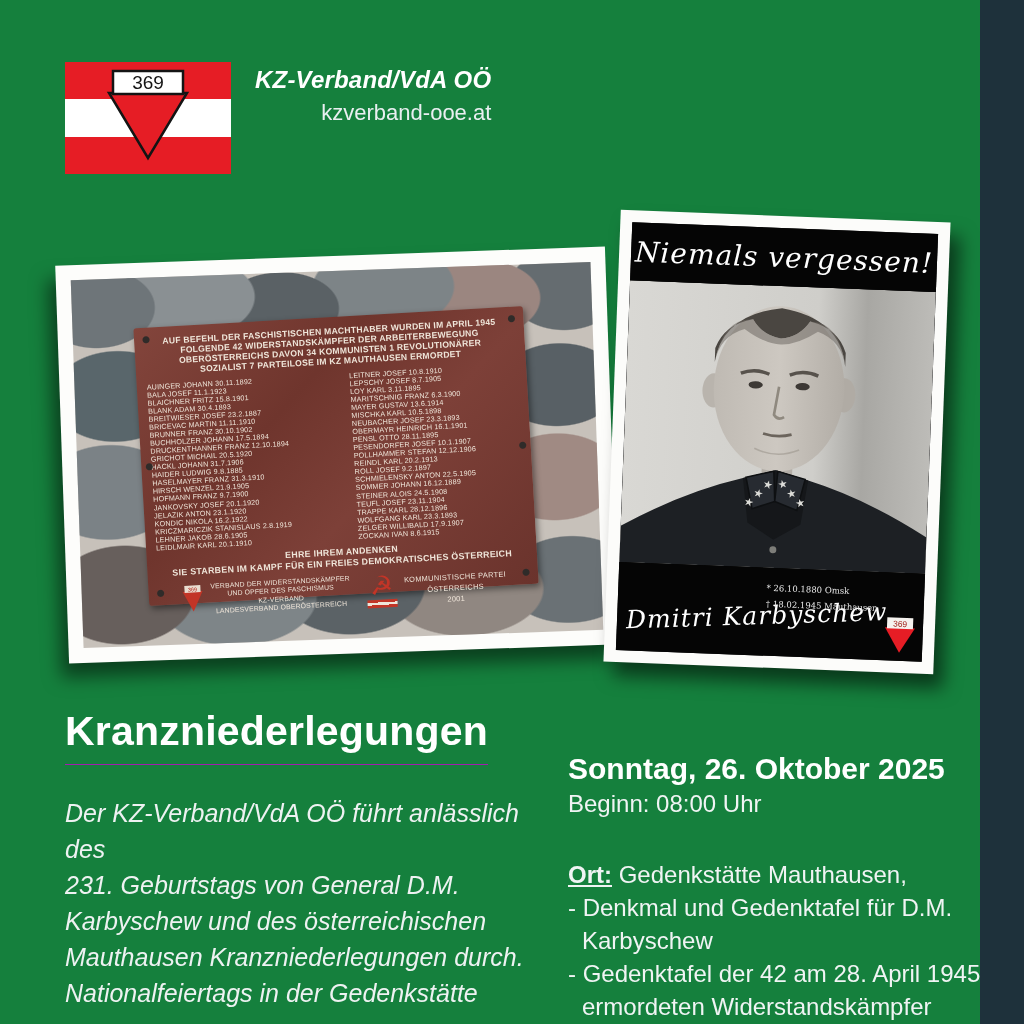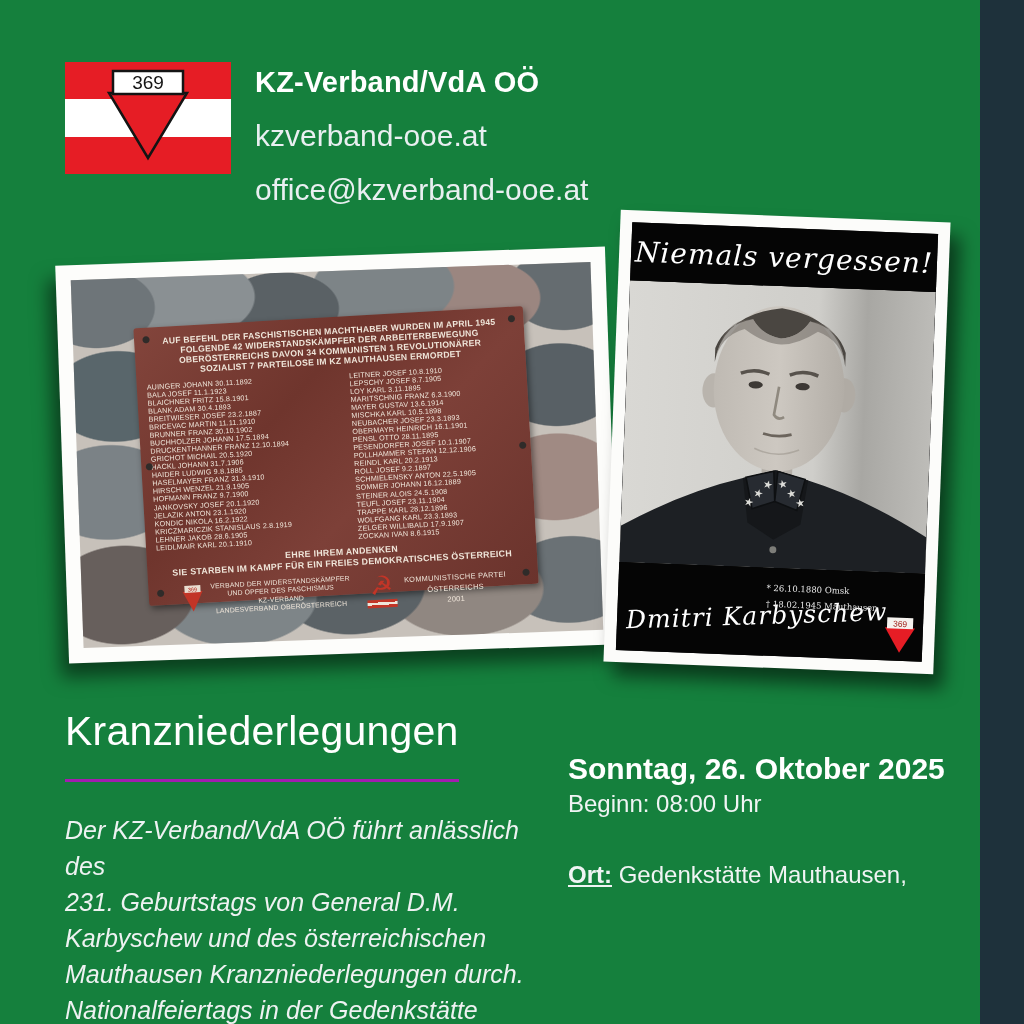--- a/index.html
+++ b/index.html
@@ -3,22 +3,22 @@
 <meta charset="utf-8">
 <style>
   html,body{margin:0;padding:0;background:#1e313b;}
   .page{position:relative;width:980px;height:1024px;background:#15803d;overflow:hidden;
         font-family:"Liberation Sans",sans-serif;color:#f0f4f4;}
 
   
   .top-header{position:absolute;left:65px;top:62px;display:flex;gap:24px;align-items:flex-start;}
   .logo-svg{display:block;}
   .org-block{padding-top:4px;}
-  .org-name{font-size:29px;font-weight:bold;color:#ffffff;letter-spacing:.2px;}
-  .org-line{font-size:30px;color:#e9eff1;margin-top:20px;}
+  .org-name{font-size:24px;font-weight:bold;color:#ffffff;letter-spacing:.2px;font-style:italic;}
+  .org-line{font-size:22px;color:#e9eff1;margin-top:6px;text-align:right;}
 
   
   .photo-left{position:absolute;left:62px;top:256px;width:550px;height:398px;background:#fdfdfb;
               padding:15px;box-sizing:border-box;transform:rotate(-2deg);
               box-shadow:-8px 14px 18px rgba(0,0,0,.5);z-index:2;}
   .wall{position:relative;width:520px;height:368px;overflow:hidden;background-color:#c7c1ba;
     background-image:
       radial-gradient(58px 40px at 5% 8%,#6e7579 0 97%,transparent 100%),
       radial-gradient(70px 42px at 22% 6%,#8a9093 0 97%,transparent 100%),
       radial-gradient(60px 38px at 40% 10%,#5a6165 0 97%,transparent 100%),
@@ -80,22 +80,22 @@
   .poster-photo svg{display:block;width:100%;height:100%;}
   .poster-band{height:88px;background:#050505;position:relative;}
   .poster-name{position:absolute;left:10px;bottom:16px;font-size:25px;letter-spacing:1px;
                transform:rotate(-4deg);transform-origin:left bottom;white-space:nowrap;}
   .poster-dates{position:absolute;right:46px;top:12px;font-family:"DejaVu Serif","Liberation Serif",serif;
                 font-size:8.5px;line-height:1.9;color:#e8e8e8;text-align:left;white-space:nowrap;}
   .poster-badge{position:absolute;right:6px;bottom:6px;}
 
   
   .announce{position:absolute;left:65px;top:708px;width:462px;}
-  .announce-title{font-size:41px;font-weight:normal;color:#ffffff;display:inline-block;
-                  border-bottom:3px solid #a21caf;padding-bottom:24px;letter-spacing:.2px;}
+  .announce-title{font-size:41px;font-weight:bold;color:#ffffff;display:inline-block;
+                  border-bottom:1px solid #a21caf;padding-bottom:9px;letter-spacing:.2px;}
   .announce-body{margin-top:30px;font-style:italic;font-size:25px;line-height:1.44;color:#eef2f2;}
 
   
   .event{position:absolute;left:568px;top:752px;width:444px;}
   .event-date{font-size:30px;font-weight:bold;color:#ffffff;}
   .event-time{font-size:24px;margin-top:4px;}
   .event-loc{margin-top:40px;font-size:24px;line-height:1.38;}
   .event-loc b{font-weight:bold;text-decoration:underline;}
   .bullets{font-size:24px;line-height:1.38;}
   .bullet{padding-left:14px;text-indent:-14px;}
@@ -109,21 +109,20 @@
     <svg class="logo-svg" width="166" height="112" viewBox="0 0 166 112">
       <rect x="0" y="0" width="166" height="112" fill="#e61d25"></rect>
       <rect x="0" y="37" width="166" height="38" fill="#ffffff"></rect>
       <polygon points="44,31 122,31 83,96" fill="#e61d25" stroke="#141414" stroke-width="2.5"></polygon>
       <rect x="48" y="9" width="70" height="23" fill="#ffffff" stroke="#141414" stroke-width="2.5"></rect>
       <text x="83" y="27" text-anchor="middle" font-family="Liberation Sans, sans-serif" font-size="19" fill="#141414">369</text>
     </svg>
     <div class="org-block">
       <div class="org-name">KZ-Verband/VdA OÖ</div>
       <div class="org-line">kzverband-ooe.at</div>
-      <div class="org-line">office@kzverband-ooe.at</div>
     </div>
   </div>
 
   <div class="photo-left">
     <div class="wall">
       <div class="plaque">
         <div class="plq-screws"></div>
         <div class="plq-head">
             <div>AUF BEFEHL DER FASCHISTISCHEN MACHTHABER WURDEN IM APRIL 1945</div>
             <div>FOLGENDE 42 WIDERSTANDSKÄMPFER DER ARBEITERBEWEGUNG</div>
@@ -284,15 +283,19 @@
         <div>Nationalfeiertags in der Gedenkstätte</div>
       </div>
   </div>
 
   <div class="event">
     <div class="event-date">Sonntag, 26. Oktober 2025</div>
     <div class="event-time">Beginn: 08:00 Uhr</div>
     <div class="event-loc">
       <b>Ort:</b><span> Gedenkstätte Mauthausen,</span>
     </div>
+    <div class="bullets">
+        <div class="bullet">- Denkmal und Gedenktafel für D.M. Karbyschew</div>
+        <div class="bullet">- Gedenktafel der 42 am 28. April 1945 ermordeten Widerstandskämpfer</div>
+      </div>
   </div>
 
 </div>
 
 </body></html>

